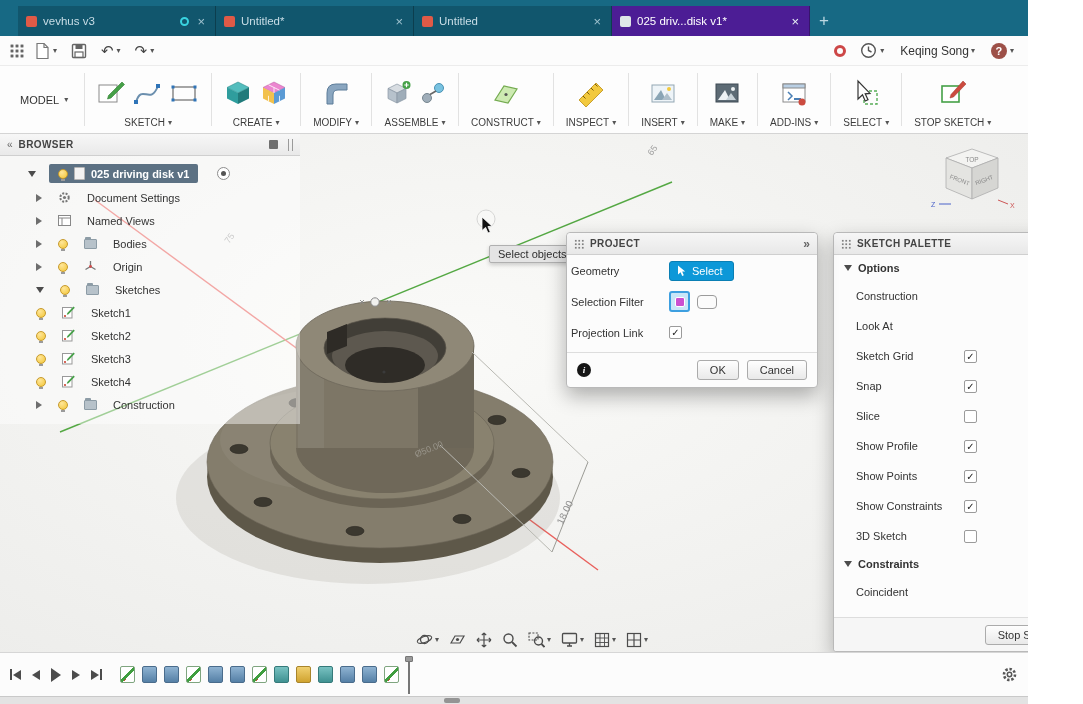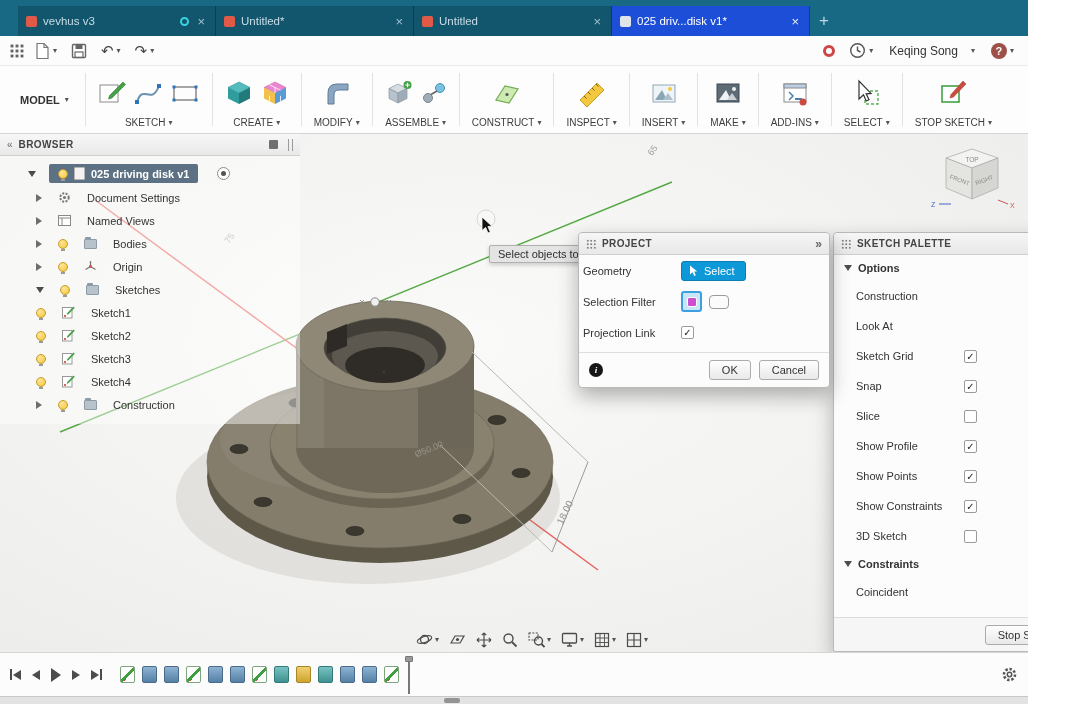--- a/index.html
+++ b/index.html
@@ -4,43 +4,43 @@
 <style>
 *{margin:0;padding:0;box-sizing:border-box}
 html,body{width:1083px;height:704px}
 body{font-family:"Liberation Sans","DejaVu Sans",sans-serif;font-size:11px;color:#333;background:#fff;overflow:hidden}
 svg text{font-family:"Liberation Sans","DejaVu Sans",sans-serif}
 .app{position:relative;width:1028px;height:704px;display:flex;flex-direction:column}
 
 
 .tabbar{height:36px;background:#176984;display:flex;align-items:flex-end;padding-left:18px;flex:none}
 .tab{width:198px;height:30px;background:#11566d;display:flex;align-items:center;gap:6px;padding:0 8px;color:#c8dde6;border-right:1px solid rgba(0,0,0,.28)}
-.tab.active{background:#1d4ed8;color:#fff}
+.tab.active{background:#4c1d95;color:#fff}
 .doc-badge{width:11px;height:11px;border-radius:2px;background:#e05a47;flex:none}
 .tab.active .doc-badge{background:#dfe5e8}
 .tab-label{flex:1;white-space:nowrap;overflow:hidden;text-overflow:ellipsis;font-size:11.5px}
 .sync-ring{width:9px;height:9px;border:2px solid #39d3e0;border-radius:50%;flex:none}
 .tab-close{color:#9fc2cf;font-size:13px;padding:0 2px;line-height:1}
 .tab.active .tab-close{color:#e9f2f5}
 .newtab{width:28px;height:30px;color:#bcd8e2;font-size:17px;display:flex;align-items:center;justify-content:center}
 
 
 .quickbar{height:30px;background:#fcfcfc;border-bottom:1px solid #ececec;display:flex;align-items:center;padding:0 10px;gap:6px;flex:none}
 .qbtn{display:flex;align-items:center;gap:3px;padding:2px 4px}
 .caret{font-size:8px;color:#555;line-height:1}
 .appgrid{width:14px;height:14px;background-image:radial-gradient(circle,#555 1.3px,transparent 1.6px);background-size:5px 5px;background-position:center}
 .glyph{color:#444;font-size:15px;line-height:1}
 .qspacer{flex:1}
 .rec{width:12px;height:12px;border:3px solid #cd4747;border-radius:50%}
-.user{font-size:12px;color:#333;display:flex;align-items:center;gap:13px;padding:0 6px}
+.user{font-size:12px;color:#333;display:flex;align-items:center;gap:2px;padding:0 6px}
 .helpc{width:16px;height:16px;border-radius:50%;background:#9d5048;color:#fff;font-size:11px;font-weight:bold;display:flex;align-items:center;justify-content:center}
 
 
 .ribbon{height:68px;background:#fdfdfd;border-bottom:1px solid #d4d4d4;display:flex;align-items:stretch;padding-left:8px;flex:none}
-.wsel{display:flex;align-items:center;gap:5px;padding:0 16px 0 12px;font-weight:bold;font-size:11px}
+.wsel{display:flex;align-items:center;gap:5px;padding:0 16px 0 12px;font-weight:normal;font-size:11px}
 .rsep{width:1px;background:#e2e2e2;margin:7px 0}
 .rgroup{display:flex;flex-direction:column;align-items:center;justify-content:space-between;padding:5px 12px 5px}
 .ricons{display:flex;align-items:center;gap:8px;flex:1}
 .rlabel{display:flex;align-items:center;gap:3px;font-size:10px;color:#3c3c3c;padding-top:2px;white-space:nowrap}
 
 
 .main{position:relative;height:518px;flex:none;background:radial-gradient(ellipse at 45% 40%,#fafaf8,#ececea);overflow:hidden}
 .canvas{position:absolute;left:0;top:0}
 
 
@@ -67,21 +67,21 @@
 .docic{width:11px;height:13px;background:#f2f2f2;border:1px solid #b5b5b5;border-radius:1px;flex:none}
 .radio{width:13px;height:13px;border:1px solid #8d8d8d;border-radius:50%;background:#fff;display:flex;align-items:center;justify-content:center;margin-left:6px;flex:none}
 .radio:after{content:"";width:5px;height:5px;border-radius:50%;background:#555}
 .folder{width:13px;height:10px;background:#b7c2ca;border:1px solid #8d9ca6;border-radius:1px;position:relative;flex:none}
 .folder:before{content:"";position:absolute;top:-3px;left:0;width:6px;height:2px;background:#8d9ca6;border-radius:1px 1px 0 0}
 
 
 .tooltip{position:absolute;left:489px;top:111px;background:#e4e4e4;border:1px solid #b0b0b0;border-radius:2px;padding:2px 8px;color:#2e2e2e;box-shadow:0 2px 4px rgba(0,0,0,.18);z-index:6;white-space:nowrap}
 
 
-.dialog{position:absolute;left:578px;top:98px;width:252px;background:#fcfcfc;border:1px solid #b9b9b9;border-radius:4px;box-shadow:0 8px 20px rgba(0,0,0,.3);z-index:8}
+.dialog{position:absolute;left:566px;top:98px;width:252px;background:#fcfcfc;border:1px solid #b9b9b9;border-radius:4px;box-shadow:0 8px 20px rgba(0,0,0,.3);z-index:8}
 .dialog .phead{border-radius:4px 4px 0 0}
 .drow{display:flex;align-items:center;height:31px;padding:0 4px}
 .dlabel{width:98px;color:#333}
 .selbtn{display:flex;align-items:center;gap:5px;background:#0d98d8;border:1px solid #0a7fb4;border-radius:3px;color:#fff;padding:3px 10px 3px 7px;font-size:11px}
 .filtbtn1{width:21px;height:21px;border:2px solid #3d9fe0;background:#c9e6f8;border-radius:3px;display:flex;align-items:center;justify-content:center}
 .fchip{width:10px;height:10px;background:#cb4fd0;border:1px solid #fff;border-radius:2px}
 .filtbtn2{width:20px;height:14px;border:1px solid #9b9b9b;border-radius:4px;background:#fbfbfb;margin-left:7px}
 .dfoot{display:flex;align-items:center;gap:8px;border-top:1px solid #ddd;padding:7px 10px;margin-top:4px}
 .dfoot .spacer{flex:1}
 .infoc{width:14px;height:14px;border-radius:50%;background:#161616;color:#fff;font-size:9px;font-weight:bold;font-style:italic;display:flex;align-items:center;justify-content:center;font-family:"Liberation Serif",serif}

